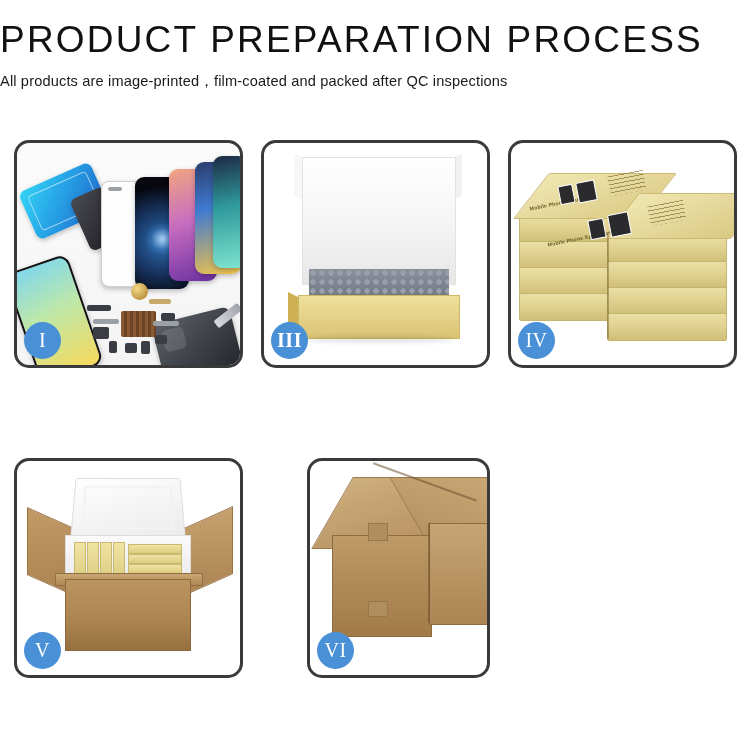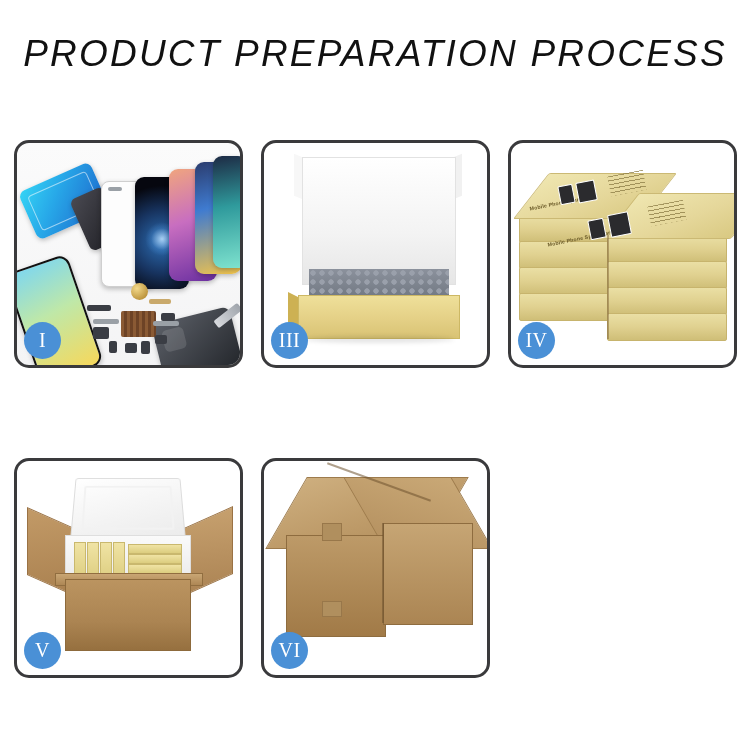--- a/index.html
+++ b/index.html
@@ -4,21 +4,21 @@
 <style>
   html,body{margin:0;padding:0;}
   body{
     width:750px;height:750px;background:#ffffff;
     font-family:"Liberation Sans", sans-serif;
     overflow:hidden;position:relative;
   }
   .page{width:750px;height:750px;position:relative;}
 
   
-  .header{padding-top:34px;text-align:center;font-style:italic;}
+  .header{padding-top:20px;text-align:left;}
   .title{
     font-size:37px;letter-spacing:2.2px;color:#111;
     font-weight:400;line-height:1.1;white-space:nowrap;
   }
   .subtitle{
     margin-top:11px;font-size:14.6px;color:#1a1a1a;
     letter-spacing:.15px;white-space:nowrap;
   }
 
   
@@ -140,21 +140,21 @@
     background:linear-gradient(180deg,#0d0f13,#353a42);opacity:.75;border-radius:3px;
   }
   .tape{position:absolute;width:13px;height:10px;background:#c79a4e;opacity:.85;border-radius:2px;}
   .bubbleoverlay{
     position:absolute;inset:0;border-radius:5px;pointer-events:none;
     background:
       radial-gradient(circle at 6px 6px, rgba(255,255,255,.75) 3.2px, rgba(255,255,255,.12) 4.4px, transparent 5.4px) 0 0/13px 13px;
   }
 
   
-  .p3{background:#fff;}
+  .p3{background:#fff;font-weight:bold;}
   .b3lid{
     position:absolute;left:38px;top:14px;width:152px;height:126px;
     background:linear-gradient(180deg,#ffffff 0%,#f3f3f3 60%,#e6e6e6 100%);
     border:1px solid #e2e2e2;
   }
   .b3lidL{position:absolute;left:30px;top:14px;width:16px;height:42px;background:#f7f7f7;transform:skewY(22deg);}
   .b3lidR{position:absolute;left:182px;top:14px;width:16px;height:42px;background:#f1f1f1;transform:skewY(-22deg);}
   .b3foam{
     position:absolute;left:45px;top:126px;width:140px;height:32px;
     background:
@@ -229,21 +229,21 @@
     position:absolute;left:48px;top:118px;width:124px;height:70px;
     background:linear-gradient(180deg,#bb9460 0%,#ab8452 60%,#96703f 100%);
     border:1px solid #8d6a3c;
   }
   .cartonrim{
     position:absolute;left:38px;top:112px;width:146px;height:11px;
     background:linear-gradient(180deg,#c9a674,#ae8755);border:1px solid #916e40;
   }
 
   
-  .p6{background:#fff;}
+  .p6{background:#fff;margin-left:46px;}
   .c6top{
     position:absolute;left:22px;top:16px;width:160px;height:70px;
     background:linear-gradient(160deg,#cdae7e 0%,#bd9a68 60%,#b08d5c 100%);
     transform:skew(-30deg,0deg);border:1px solid #9d7b4c;
   }
   .c6topR{
     position:absolute;left:100px;top:16px;width:106px;height:70px;
     background:linear-gradient(200deg,#c9a876,#b4905f);
     transform:skew(30deg,0deg);border:1px solid #9d7b4c;
   }
@@ -260,20 +260,21 @@
 
   .seam{position:absolute;background:rgba(120,92,52,.45);}
 </style>
 </head>
 <body>
 
 <div class="page">
 
   <div class="header">
     <div class="title">PRODUCT PREPARATION PROCESS</div>
+    <div class="subtitle">All products are image-printed，film-coated and packed after QC inspections</div>
   </div>
 
   <div class="grid">
 
     <div class="panel p1">
       <div class="stage">
         <div class="ph film"></div>
         <div class="ph darkphone"></div>
         <div class="ph glass"></div>
         <div class="ph pblack"></div>

